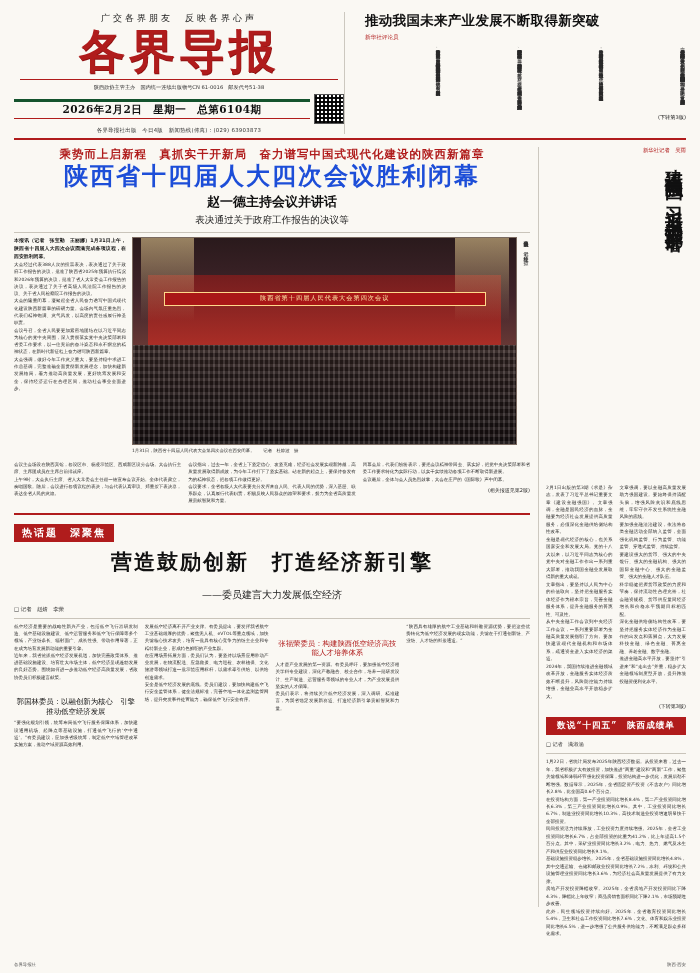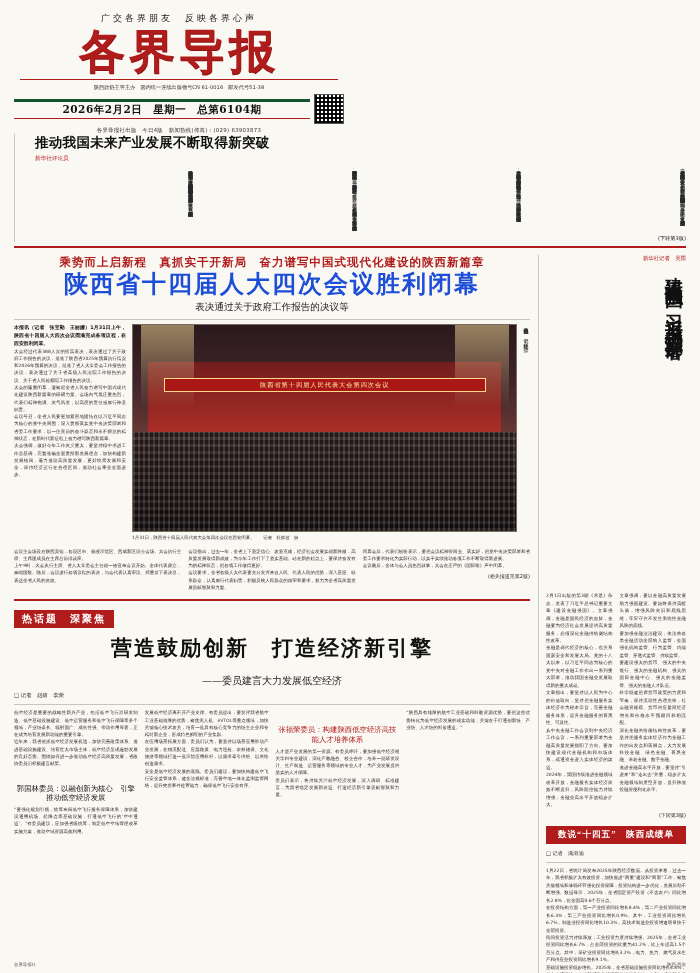--- a/index.html
+++ b/index.html
@@ -15,21 +15,20 @@
     width: 700px; height: 973px;
     background: #faf8f3;
     padding: 12px 14px;
   }
 
   
   .masthead {
     display: flex;
     border-bottom: 2px solid #b01c1c;
     padding-bottom: 4px;
-    flex-direction: column;
   }
   .mast-left { width: 330px; position: relative; }
   .mast-slogan {
     text-align: center;
     font-size: 9px;
     letter-spacing: 3px;
     color: #222;
     font-family: "DejaVu Serif", serif;
     margin-bottom: 2px;
   }
@@ -221,21 +220,21 @@
     height: 330px; margin-left: 3px;
   }
   .r-top { display: flex; justify-content: flex-end; }
   .r-text {
     font-size: 4.5px; line-height: 1.66; color: #2b2b2b; text-align: justify;
     columns: 2; column-gap: 7px;
   }
   .r-end { font-size: 5px; text-align: right; margin-top: 3px; color: #222; }
   .stat-badge {
     background: #b01c1c; color: #fff; font-size: 8.6px; padding: 3px 6px;
-    text-align: center; font-family: Liberation Serif, serif; font-weight: bold;
+    text-align: center; font-family: Liberation Mono, monospace; font-weight: bold;
     margin: 8px 0 6px; letter-spacing: 1px;
   }
   .r-head2 {
     font-size: 12.6px; font-weight: bold; color: #111; text-align: center;
     font-family: "DejaVu Serif", serif; letter-spacing: 0.5px; line-height: 1.3;
   }
   .r-by2 { font-size: 5.2px; color: #333; margin: 4px 0 3px; text-align: left; }
   .r-text2 {
     font-size: 4.5px; line-height: 1.66; color: #2b2b2b; text-align: justify;
   }
@@ -273,20 +272,21 @@
       </div>
       <div class="mini-tail">(下转第3版)</div>
     </div>
   </div>
 
   <div class="body-wrap">
 
     <div class="left-zone">
       <div class="kicker">乘势而上启新程　真抓实干开新局　奋力谱写中国式现代化建设的陕西新篇章</div>
       <div class="main-head">陕西省十四届人大四次会议胜利闭幕</div>
+      <div class="sub-head">赵一德主持会议并讲话</div>
       <div class="sub-head2">表决通过关于政府工作报告的决议等</div>
       <div class="rule-thin"></div>
 
       <div class="art-area">
         <div class="art-col">
           <div class="lede dateline">本报讯（记者　张宝勤　王丽娜）1月31日上午，陕西省十四届人大四次会议圆满完成各项议程，在西安胜利闭幕。</div>
           <div>大会经过代表388人次的投票表决，表决通过了关于政府工作报告的决议，批准了陕西省2025年预算执行情况和2026年预算的决议，批准了省人大常委会工作报告的决议，表决通过了关于省高级人民法院工作报告的决议、关于省人民检察院工作报告的决议。</div>
           <div>大会的隆重闭幕，凝聚起全省人民奋力谱写中国式现代化建设陕西新篇章的磅礴力量。会场内气氛庄重热烈，代表们精神饱满、意气风发，以高度的责任感履行神圣职责。</div>
           <div>会议号召，全省人民要更加紧密地团结在以习近平同志为核心的党中央周围，深入贯彻落实党中央决策部署和省委工作要求，以一往无前的奋斗姿态和永不懈怠的精神状态，在新时代新征程上奋力谱写陕西新篇章。</div>
           <div>大会强调，做好今年工作意义重大，要坚持稳中求进工作总基调，完整准确全面贯彻新发展理念，加快构建新发展格局，着力推动高质量发展，更好统筹发展和安全，保持经济运行在合理区间，推动社会事业全面进步。</div>

